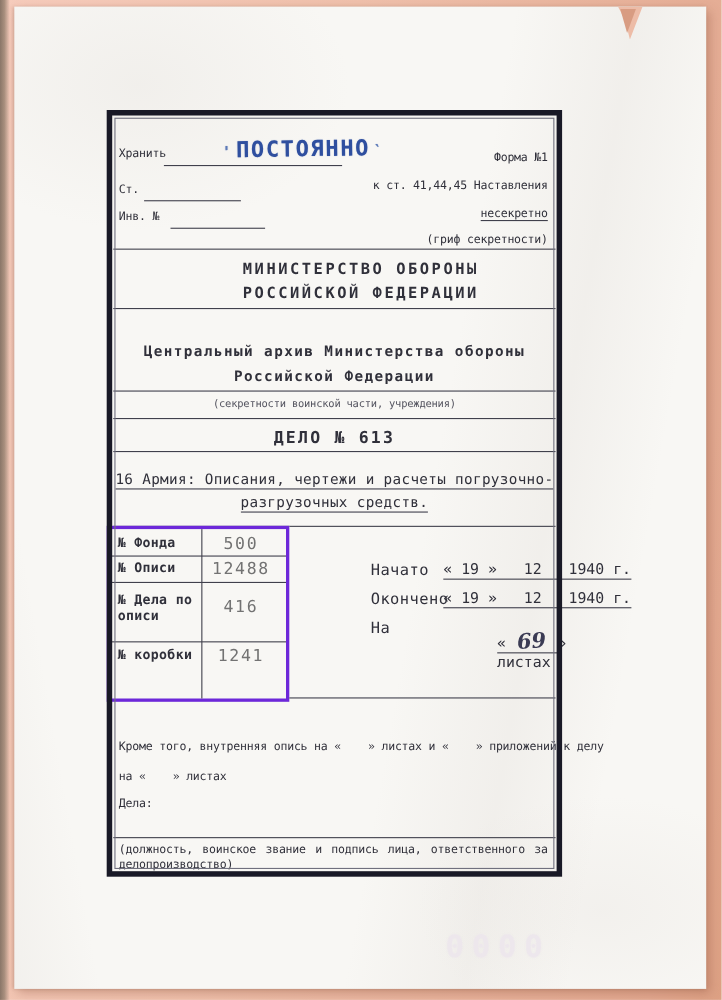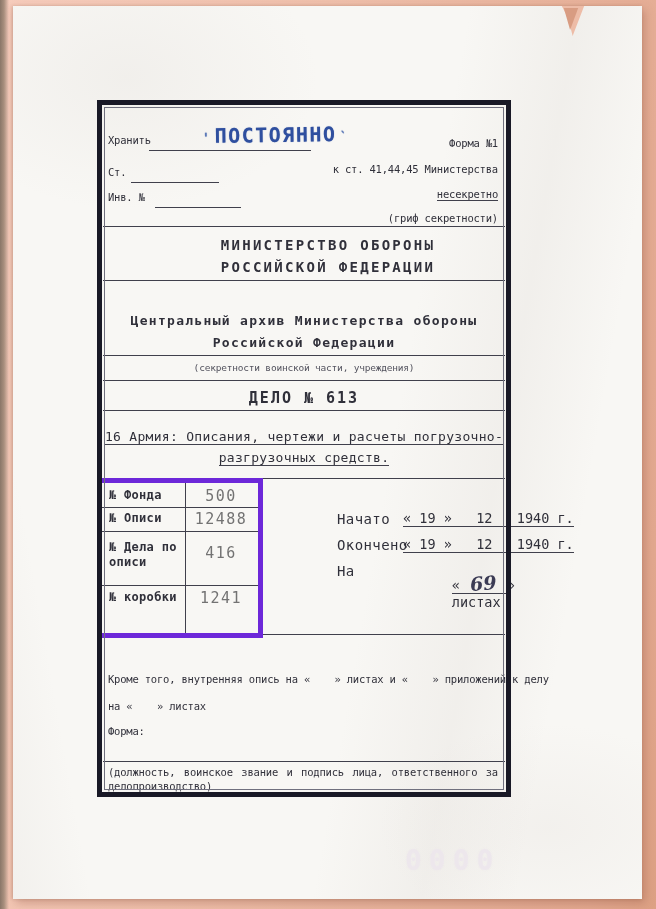--- a/index.html
+++ b/index.html
@@ -62,21 +62,21 @@
   .stamp::before{content:"'";margin-right:3px;font-size:14px;color:#5d7ab8;}
   .stamp::after{content:"\2035";margin-left:2px;font-size:14px;color:#5d7ab8;}
   .h-ministry{font-size:14px;font-weight:bold;letter-spacing:2.3px;margin-left:48px;}
   .h-archive{font-size:13px;font-weight:bold;letter-spacing:1.3px;}
   .h-caption{font-size:9.5px;color:#54545f;}
   .h-delo{font-size:15px;font-weight:bold;letter-spacing:2px;}
   .h-desc{font-size:13px;letter-spacing:0.3px;}
   
   .regbox{
     position:absolute;left:0;top:378px;width:166px;height:160px;
-    box-sizing:border-box;border:5px solid #6d28d9;background:#f8f7f4;
+    box-sizing:border-box;border:3px solid #6d28d9;background:#f8f7f4;
   }
   .reg-div{position:absolute;left:83px;top:0;bottom:0;width:1px;background:#40404c;}
   .reg-sep{position:absolute;left:0;right:0;height:1px;background:#40404c;}
   .reg-label{position:absolute;left:7px;width:74px;font-size:12px;font-weight:bold;letter-spacing:0.3px;line-height:15px;}
   .reg-value{position:absolute;left:85px;width:68px;text-align:center;font-size:15px;letter-spacing:1.5px;color:#737373;}
   
   .d-label{font-size:14px;letter-spacing:0.4px;}
   .d-value{font-size:13.5px;letter-spacing:0;}
   .hand{
     font-family:"DejaVu Serif", serif;font-style:italic;font-weight:bold;
@@ -102,21 +102,21 @@
     <div class="blank" style="left:52px;top:38px;width:162px;"></div>
     <div class="stamp">ПОСТОЯННО</div>
 
     <div class="t" style="left:11px;top:66px;">Ст.</div>
     <div class="blank" style="left:34px;top:70px;width:88px;"></div>
 
     <div class="t" style="left:11px;top:91px;">Инв. №</div>
     <div class="blank" style="left:58px;top:95px;width:86px;"></div>
 
     <div class="t right" style="top:37px;">Форма №1</div>
-    <div class="t right" style="top:63px;">к ст. 41,44,45 Министерства</div>
+    <div class="t right" style="top:63px;">к ст. 41,44,45 Наставления</div>
     <div class="t right" style="top:88px;"><span class="u">несекретно</span></div>
     <div class="t right" style="top:112px;">(гриф секретности)</div>
 
     <div class="hline" style="top:126px;"></div>
 
     <div class="t center h-ministry" style="top:137px;">МИНИСТЕРСТВО ОБОРОНЫ</div>
     <div class="t center h-ministry" style="top:159px;">РОССИЙСКОЙ ФЕДЕРАЦИИ</div>
     <div class="hline" style="top:180px;"></div>
 
     <div class="t center h-archive" style="top:213px;">Центральный архив Министерства обороны</div>
@@ -161,21 +161,21 @@
     <div class="t d-label" style="left:240px;top:463px;">На</div>
     <div class="t d-value" style="left:306px;top:461px;">
       <span class="u" style="display:inline-block;width:57px;text-align:center;"><span>« </span><span class="hand">69</span><span> »</span></span>
       <span>листах</span>
     </div>
 
     <div class="hline" style="left:166px;top:534px;"></div>
 
     <div class="t" style="left:11px;top:573px;">Кроме того, внутренняя опись на «    » листах и «    » приложений к делу</div>
     <div class="t" style="left:11px;top:600px;">на «    » листах</div>
-    <div class="t" style="left:11px;top:625px;">Форма:</div>
+    <div class="t" style="left:11px;top:625px;">Дела:</div>
 
     <div class="hline" style="top:661px;"></div>
     <div class="t sig just" style="left:11px;right:13px;top:666px;">(должность, воинское звание и подпись лица, ответственного за</div>
     <div class="t sig" style="left:11px;top:680px;">делопроизводство)</div>
 
     <div class="frame-border"></div>
   </div>
 </div>
 
 </body></html>

